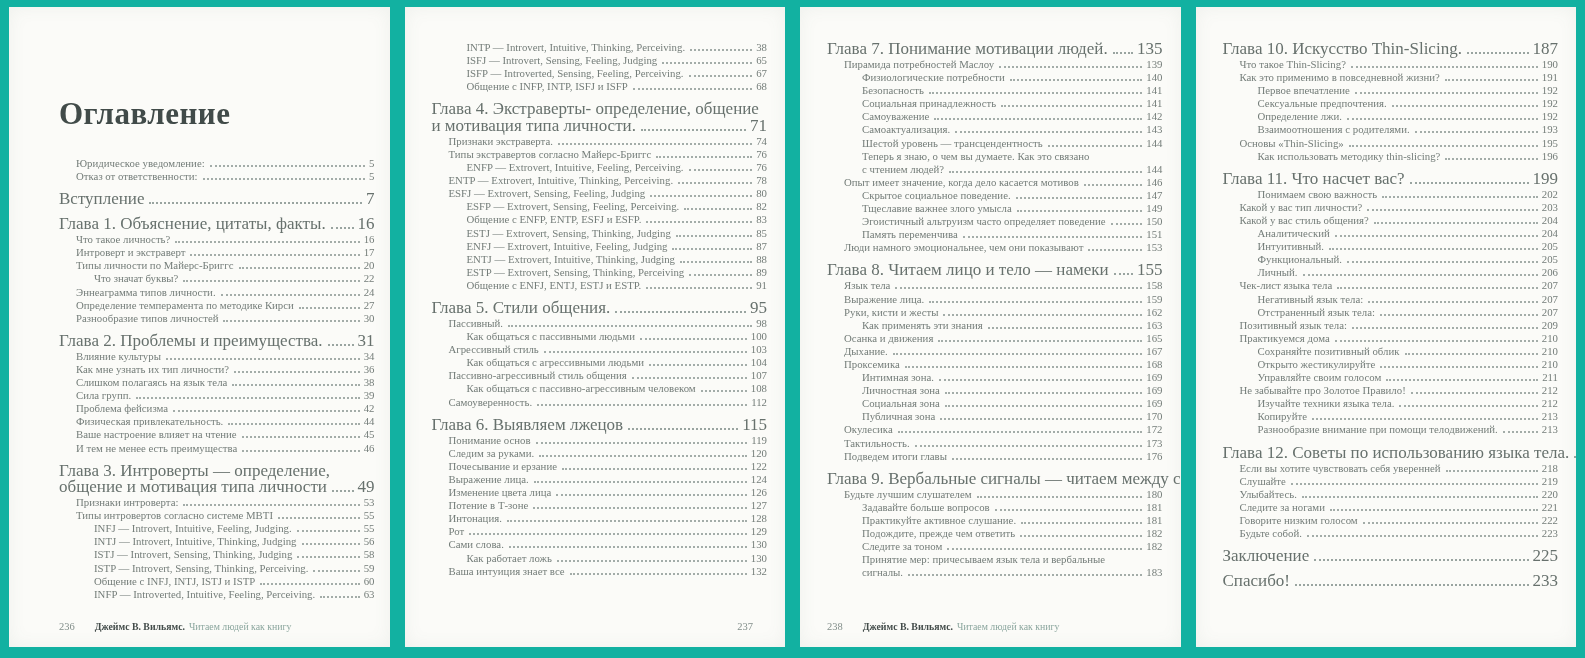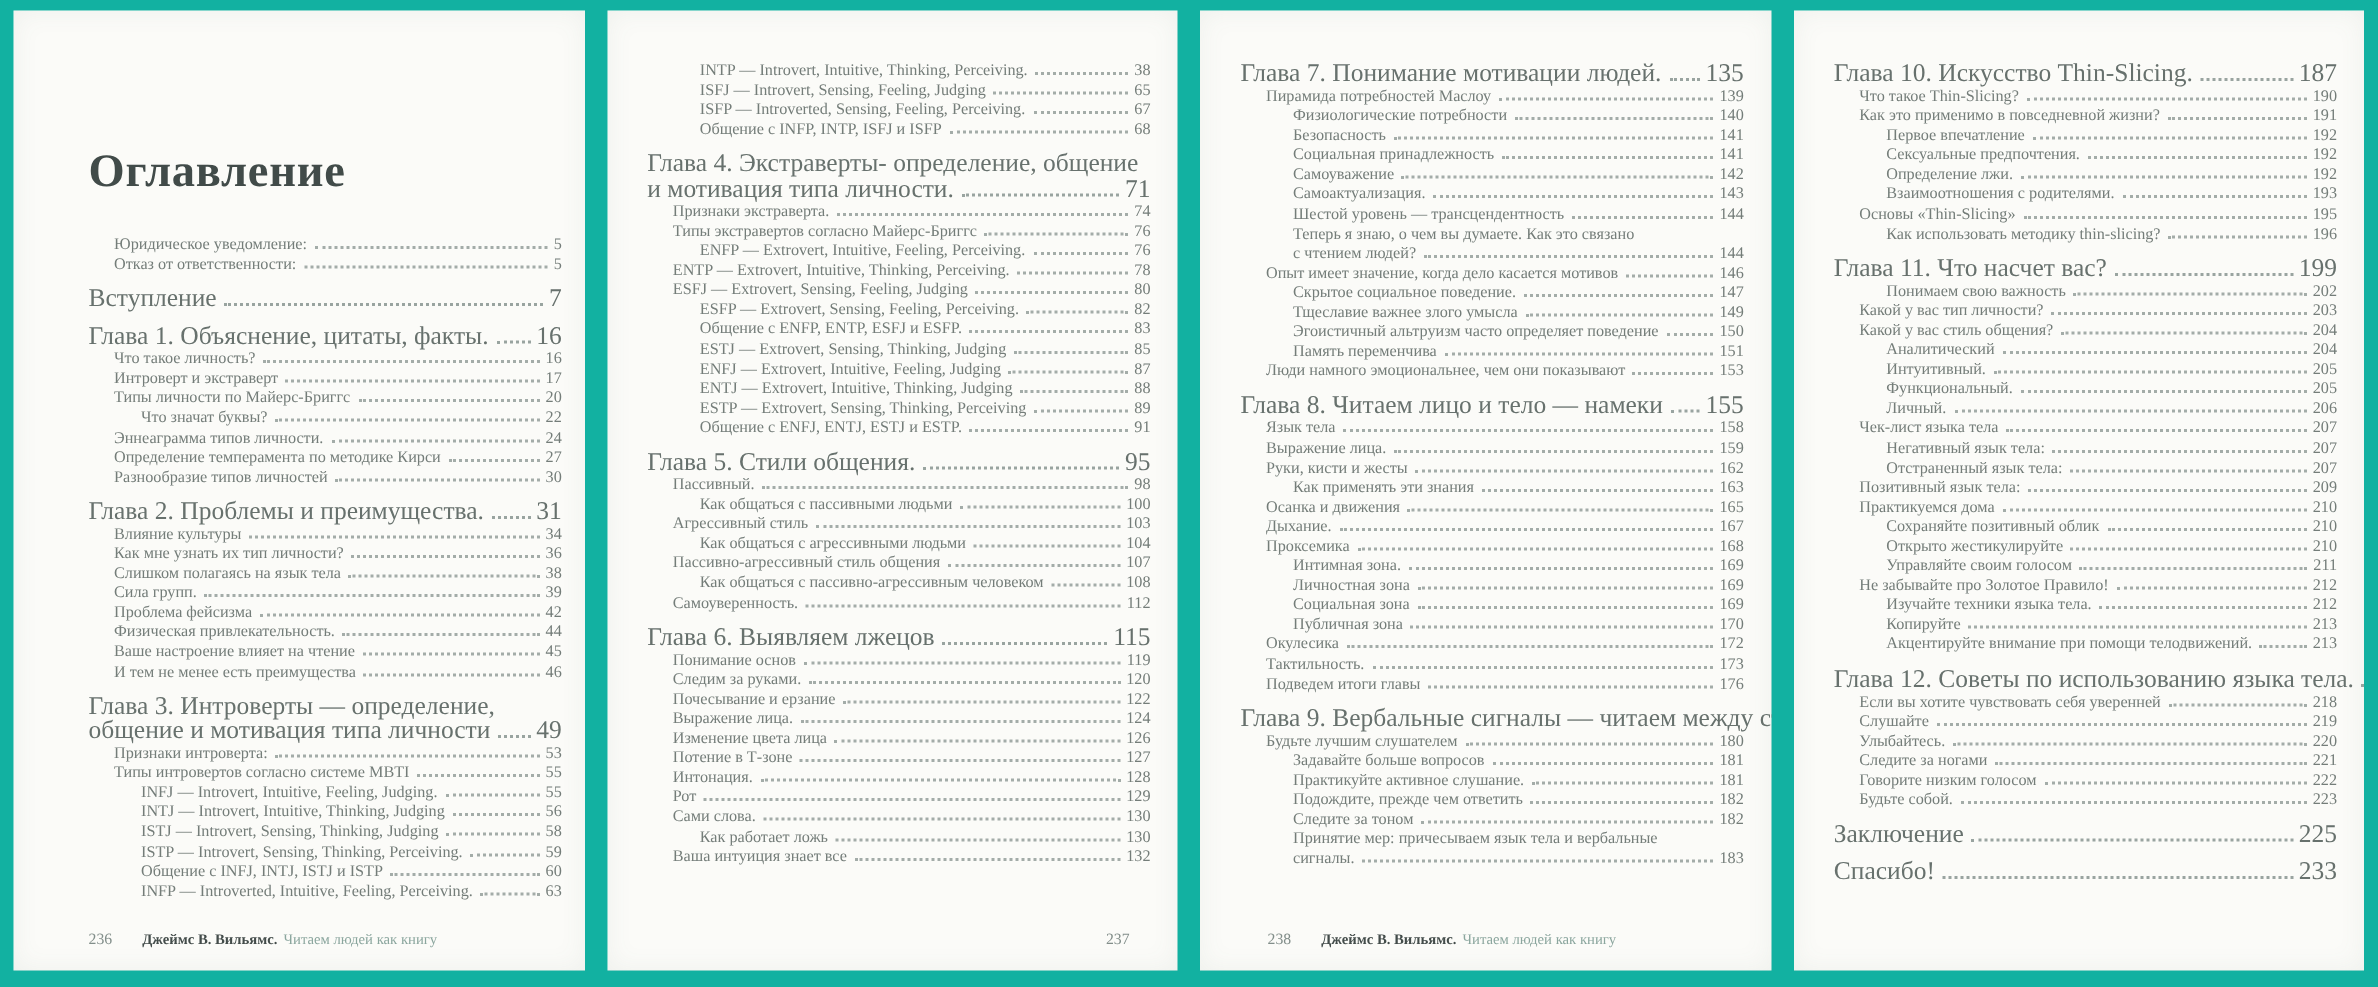--- a/index.html
+++ b/index.html
@@ -40,21 +40,21 @@
     flex:1 1 auto;min-width:12px;
     border-bottom:2px dotted #a3aca8;
     margin:0 4px 3px 5px;
   }
   .chapter .dots{border-bottom-color:#99a4a0;margin-bottom:4px;}
   .pg{white-space:nowrap;}
   .footer{
     position:absolute;bottom:15px;left:50px;right:16px;
     display:flex;align-items:baseline;font-size:10px;color:#7c8884;
   }
-  .page-3 .footer{left:45px;text-align:right;}
+  .page-3 .footer{left:27px;text-align:right;}
   .fnum{font-size:10.5px;color:#828e8a;margin-right:20px;}
   .fauthor{font-weight:bold;color:#434c4a;margin-right:4px;font-size:9.8px;}
   .fsub{color:#8ba69e;font-size:9.8px;}
   .footer-num-right{
     position:absolute;bottom:15px;right:32px;
     font-size:10.5px;color:#828e8a;
   }
 </style>
 </head>
 <body>
@@ -758,21 +758,21 @@
             <span class="t">Изучайте техники языка тела.</span>
             <span class="dots"></span>
             <span class="pg">212</span>
           </div>
           <div class="row l2">
             <span class="t">Копируйте</span>
             <span class="dots"></span>
             <span class="pg">213</span>
           </div>
           <div class="row l2">
-            <span class="t">Акцентируйте внимание при помощи телодвижений.</span>
+            <span class="t">Разнообразие внимание при помощи телодвижений.</span>
             <span class="dots"></span>
             <span class="pg">213</span>
           </div>
           <div class="row l0 chapter">
             <span class="t">Глава 12. Советы по использованию языка тела.</span>
             <span class="dots"></span>
             <span class="pg">215</span>
           </div>
           <div class="row l1">
             <span class="t">Если вы хотите чувствовать себя уверенней</span>

